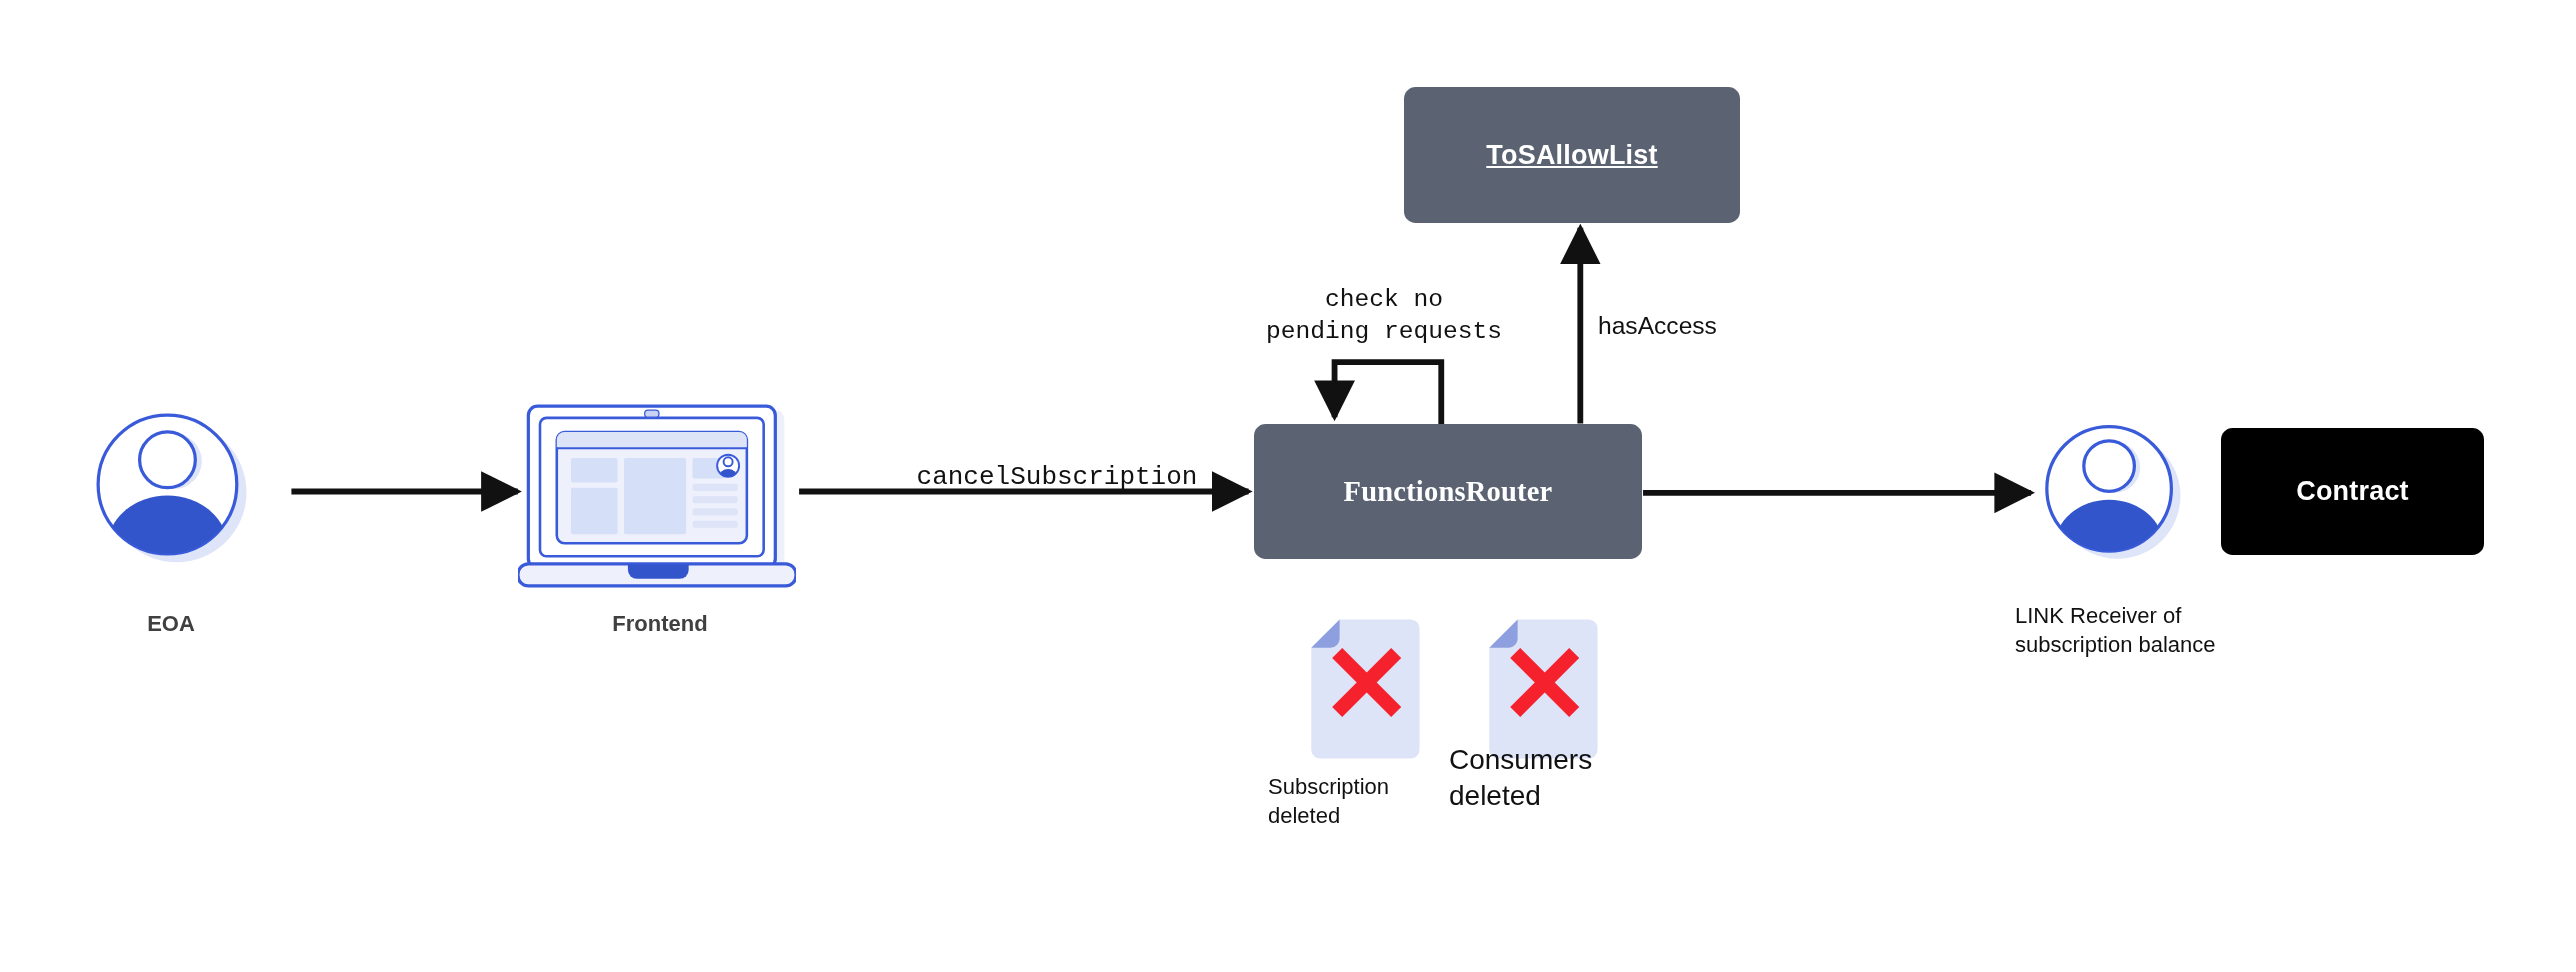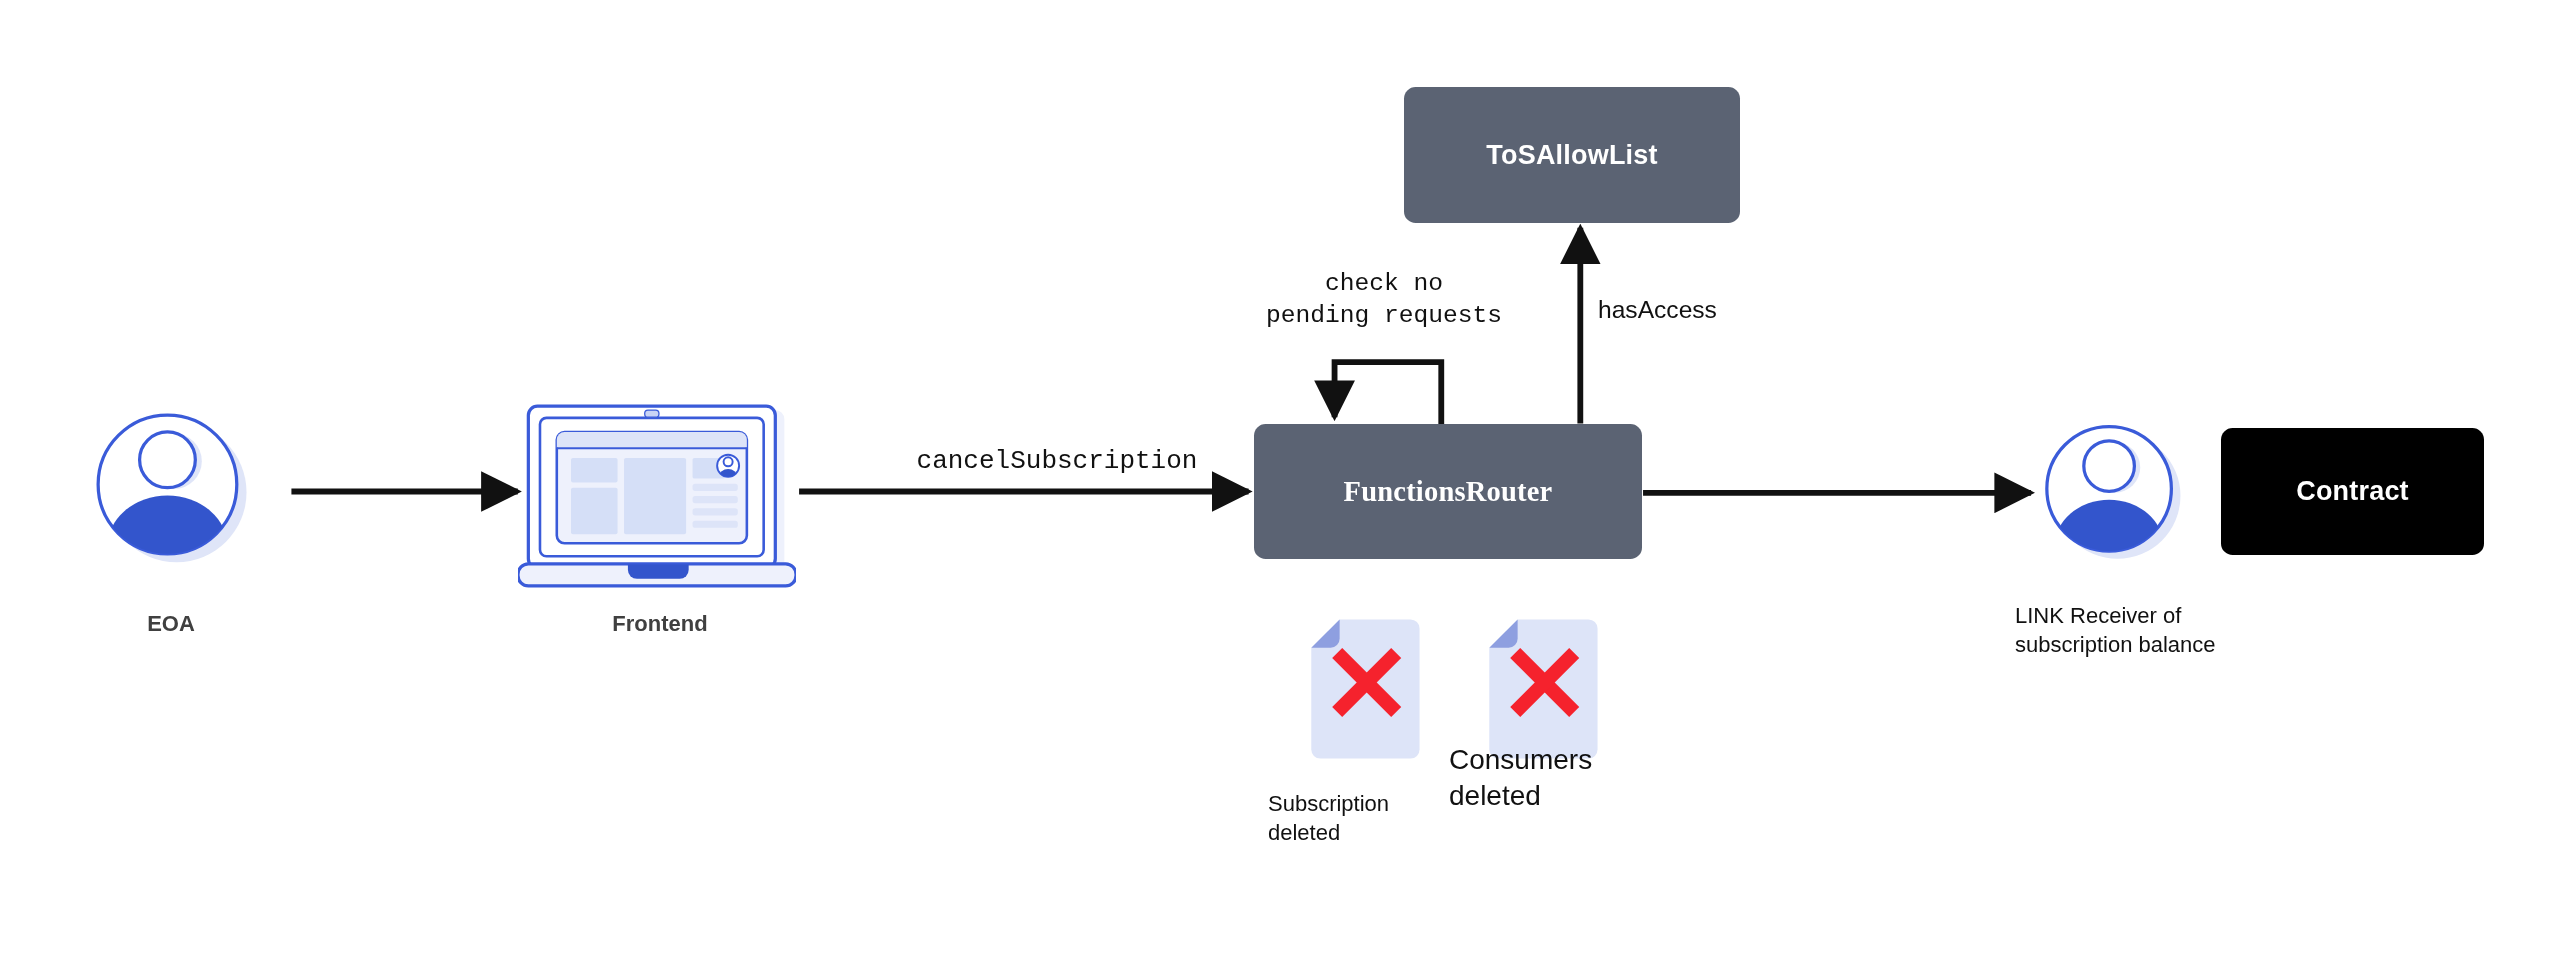--- a/index.html
+++ b/index.html
@@ -46,20 +46,21 @@
     color: #111111;
     font-weight: normal;
     line-height: 1.3;
   }
   .edge-label {
     position: absolute;
     text-align: center;
     color: #111111;
     line-height: 1.3;
     white-space: pre-line;
+    margin-top: 16px;
   }
   .mono { font-family: "Liberation Mono", "DejaVu Sans Mono", monospace; }
   .sans { font-family: "Liberation Sans", sans-serif; }
 
   
   .svg-layer {
     position: absolute;
     left: 0; top: 0;
     width: 2576px;
     height: 972px;
@@ -147,39 +148,39 @@
       </g>
     <circle cx="325" cy="94" r="7" fill="#ffffff" stroke="#3a5bd9" stroke-width="3"></circle>
 
     <rect x="0" y="252" width="430" height="34" rx="16" fill="#eef1fc" stroke="#3a5bd9" stroke-width="5"></rect>
     <path d="M170 253 h94 a0 0 0 0 1 0 0 v8 a14 14 0 0 1 -14 14 h-66 a14 14 0 0 1 -14 -14 z" fill="#3355cc"></path>
   </svg>
   <div class="caption" style="left:537px; top:611px; width:246px; font-size:22px;">Frontend</div>
 
   <div class="edge-label mono" style="left:847px; top:445px; width:420px; font-size:26px;">cancelSubscription</div>
 
-  <div class="box box-gray" style="left:1404px; top:87px; width:336px; height:136px; font-size:27px;">ToSAllowList</div>
+  <div class="box box-gray" style="left:1404px; top:87px; width:336px; height:136px; font-size:27px;text-decoration:underline;">ToSAllowList</div>
 
   <div class="edge-label sans" style="left:1598px; top:294px; width:207px; text-align:left; font-size:24.6px;">hasAccess</div>
 
   <div class="edge-label mono" style="left:1216px; top:268px; width:336px; font-size:24.6px;">check no
 pending requests</div>
 
   <div class="box box-gray" style="left:1254px; top:424px; width:388px; height:135px; font-size:28.5px;font-family:Liberation Serif, serif;">FunctionsRouter</div>
 
 
   <svg class="icon-svg" style="left:1310px; top:618px;" width="116" height="142" viewBox="0 0 180 220" xmlns="http://www.w3.org/2000/svg">
     <path d="M46 2 h110 a14 14 0 0 1 14 14 v188 a14 14 0 0 1 -14 14 h-140 a14 14 0 0 1 -14 -14 v-158 z" fill="#dde4f8"></path>
     <path d="M46 2 v30 a14 14 0 0 1 -14 14 h-30 z" fill="#8e9fe0"></path>
     <g stroke="#f5222d" stroke-width="22" stroke-linecap="square">
       <line x1="50" y1="62" x2="126" y2="138"></line>
       <line x1="126" y1="62" x2="50" y2="138"></line>
     </g>
   </svg>
-  <div class="subcaption" style="left:1268px; top:773px; width:201px; font-size:22px; white-space:pre-line;margin-top:17px;">Subscription
+  <div class="subcaption" style="left:1268px; top:773px; width:201px; font-size:22px; white-space:pre-line;">Subscription
 deleted</div>
 
   <svg class="icon-svg" style="left:1488px; top:618px;" width="116" height="142" viewBox="0 0 180 220" xmlns="http://www.w3.org/2000/svg">
     <path d="M46 2 h110 a14 14 0 0 1 14 14 v188 a14 14 0 0 1 -14 14 h-140 a14 14 0 0 1 -14 -14 v-158 z" fill="#dde4f8"></path>
     <path d="M46 2 v30 a14 14 0 0 1 -14 14 h-30 z" fill="#8e9fe0"></path>
     <g stroke="#f5222d" stroke-width="22" stroke-linecap="square">
       <line x1="50" y1="62" x2="126" y2="138"></line>
       <line x1="126" y1="62" x2="50" y2="138"></line>
     </g>
   </svg>

